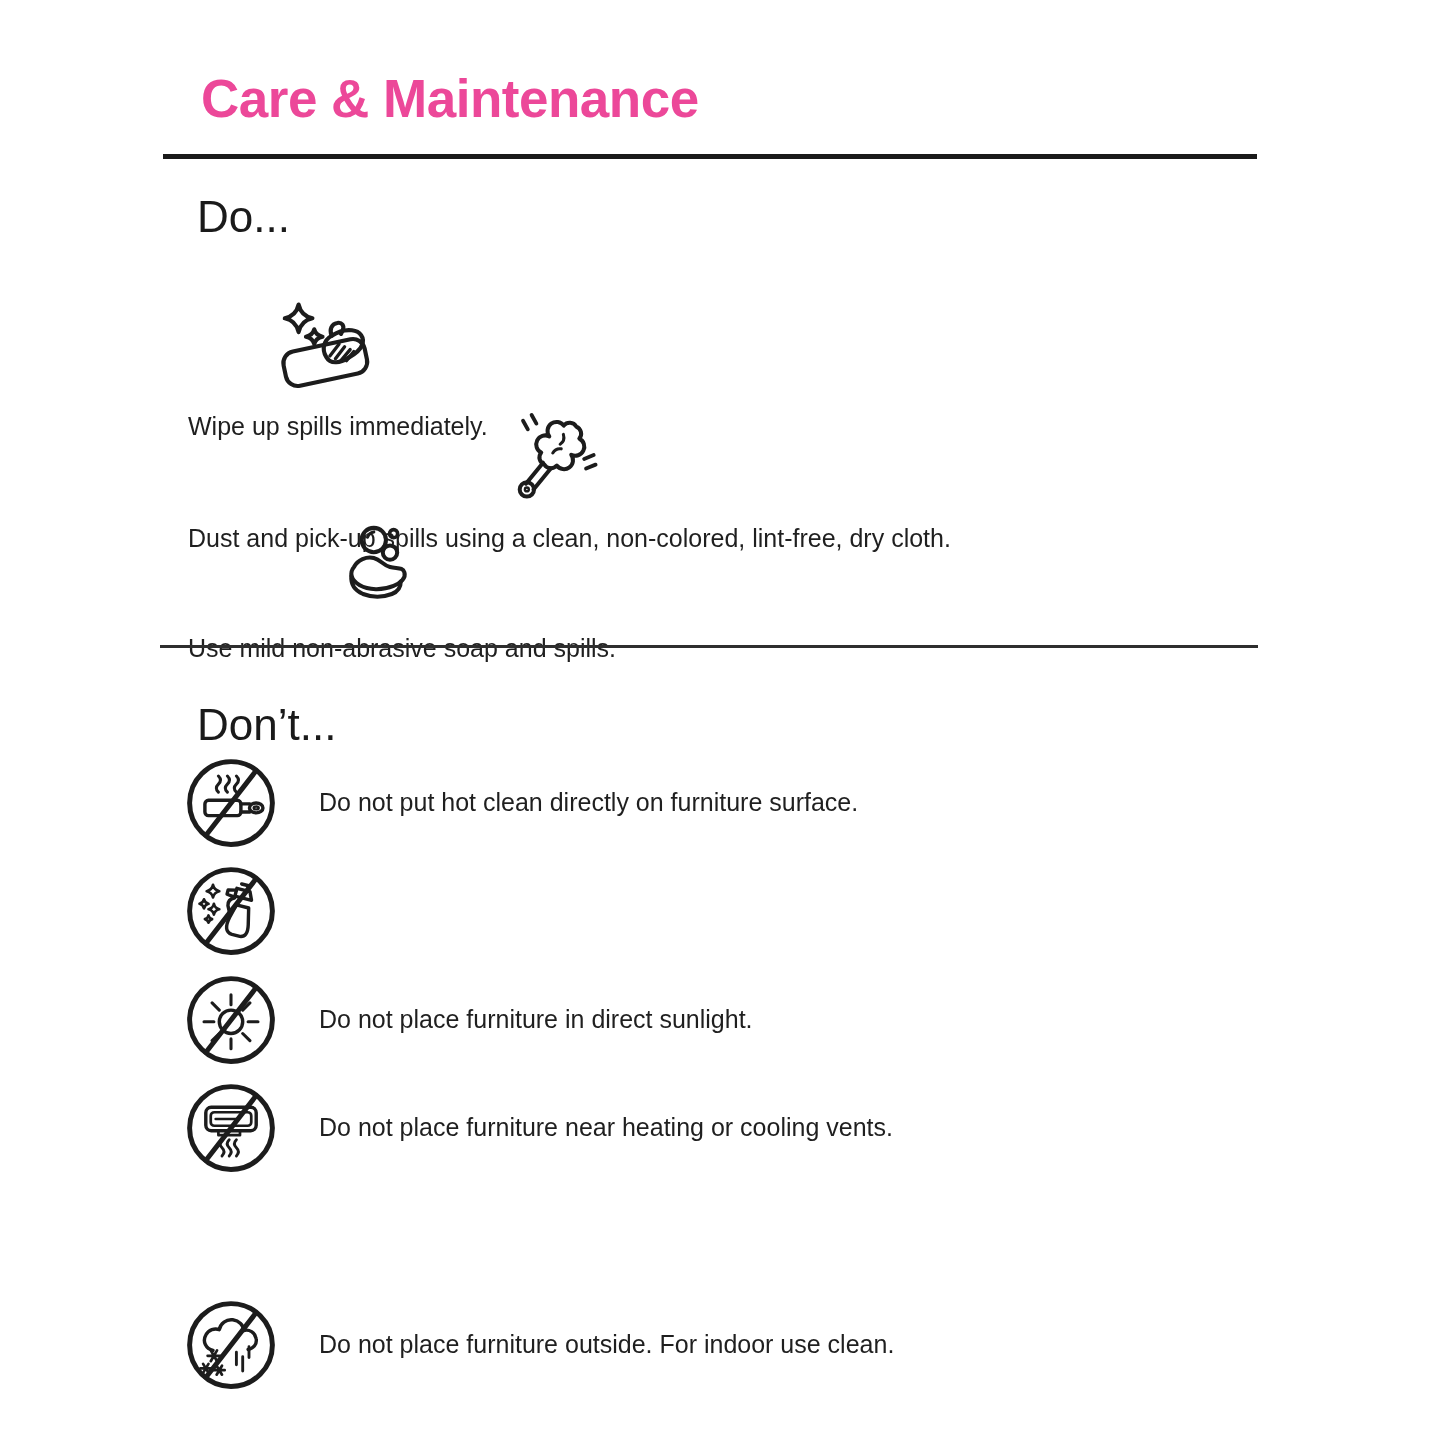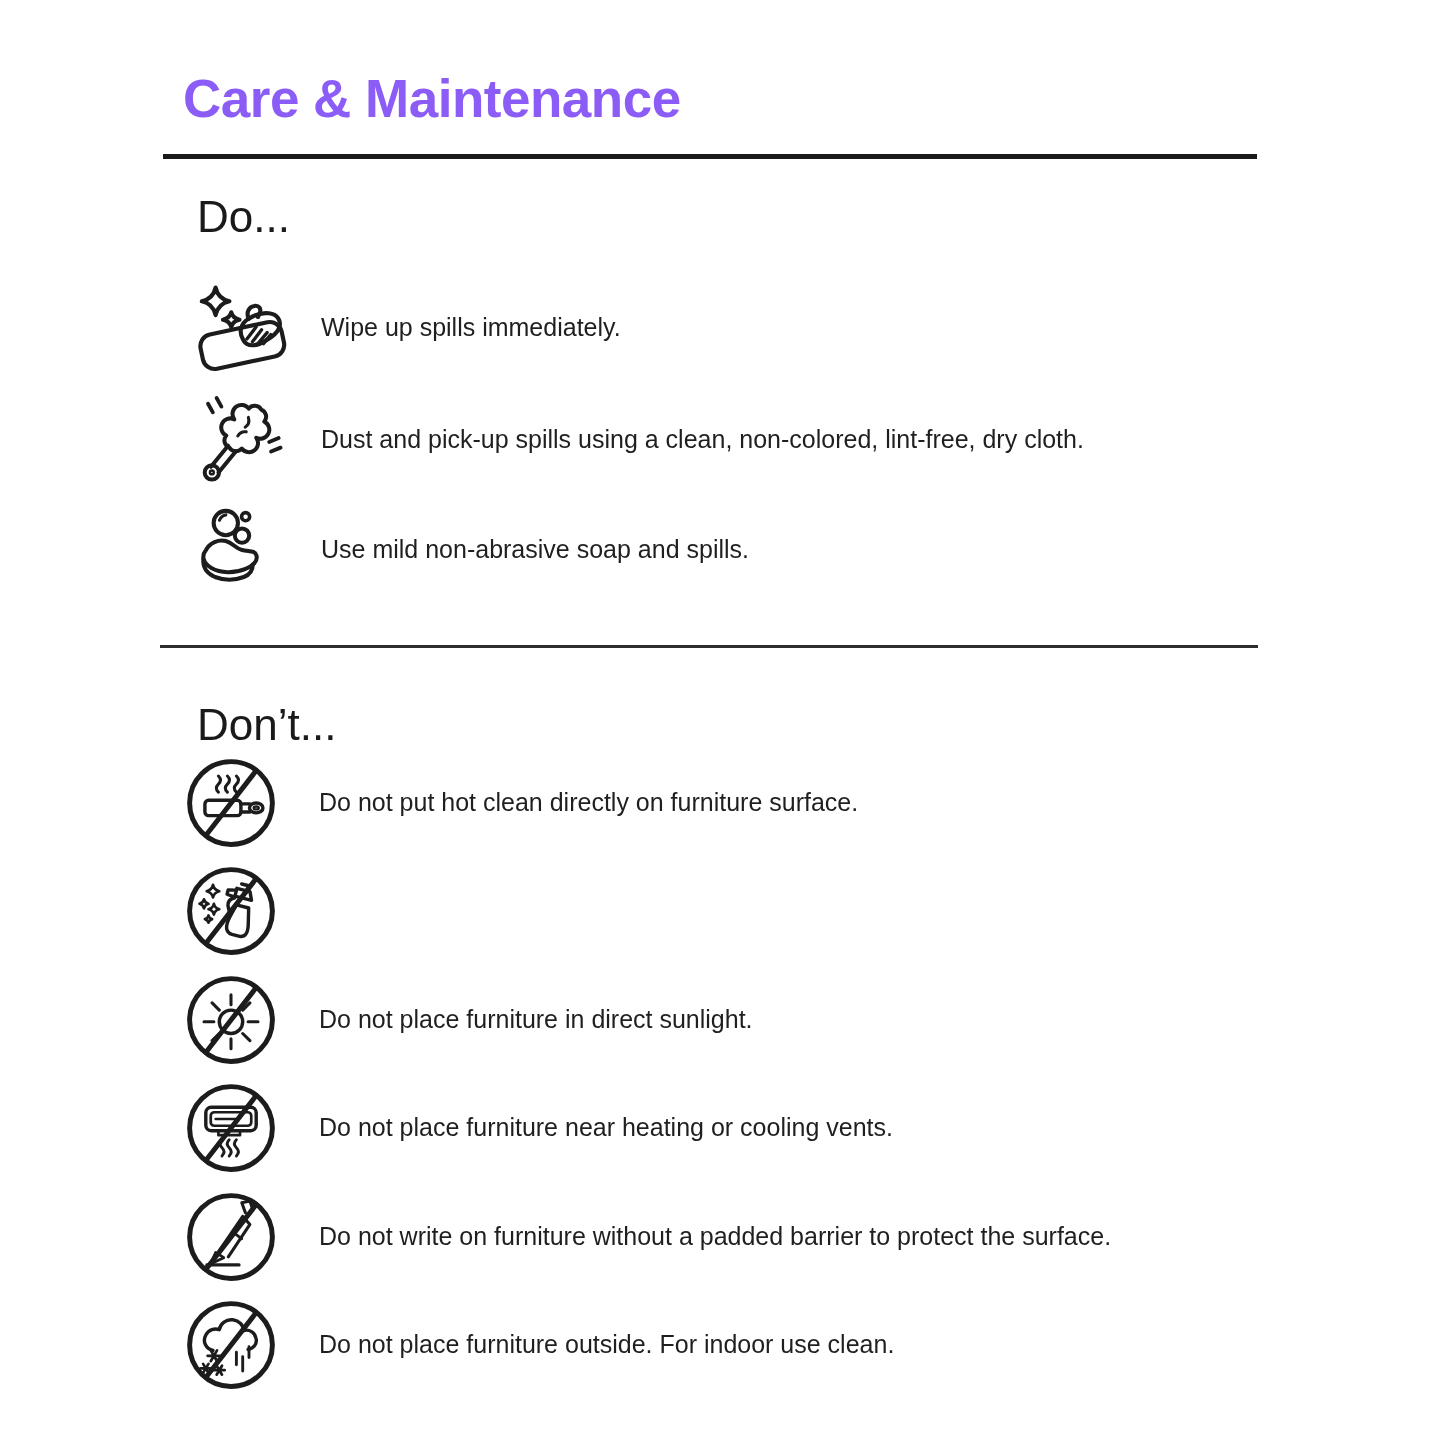--- a/index.html
+++ b/index.html
@@ -5,41 +5,41 @@
   html,body{margin:0;padding:0;background:#ffffff;}
   .page{
     position:relative;
     width:1445px;height:1445px;
     background:#ffffff;
     font-family:"Liberation Sans", sans-serif;
     color:#1c1c1c;
     overflow:hidden;
   }
   .doc-title{
-    position:absolute;left:183px;top:68px;
-    font-size:53px;font-weight:700;letter-spacing:-0.5px;color:#8b5cf6;
+    position:absolute;left:201px;top:68px;
+    font-size:53px;font-weight:700;letter-spacing:-0.5px;color:#ec4899;
     white-space:nowrap;
   }
   .rule-heavy{
     position:absolute;left:163px;top:154px;width:1094px;height:5px;background:#1a1a1a;
   }
   .rule-light{
     position:absolute;left:160px;top:645px;width:1098px;height:3px;background:#2e2e2e;
   }
   .section-heading{
     position:absolute;left:197px;
     font-size:44px;font-weight:400;color:#1a1a1a;white-space:nowrap;
   }
   .do-heading{top:192px;}
   .dont-heading{top:700px;}
   .row{
     position:absolute;left:188px;
     display:flex;align-items:center;
   }
-  .do-row{height:100px;}
+  .do-row{height:100px;flex-direction:column;}
   .dont-row{left:186px;height:108px;}
   .icon-cell{
     width:133px;flex:0 0 133px;
     display:flex;align-items:center;justify-content:flex-start;
   }
   .item-text{
     font-size:25px;color:#1f1f1f;line-height:1.25;white-space:nowrap;
   }
   .icon svg{display:block;}
   .icon svg *{
@@ -160,34 +160,20 @@
       <svg width="90" height="90" viewBox="0 0 100 100">
         <circle cx="50" cy="52" r="13" stroke-width="3.8"></circle>
         <path d="M50,33 v-11 M50,71 v11 M31,52 h-11 M69,52 h11 M37,39 l-8,-8 M63,39 l8,-8 M37,65 l-8,8 M63,65 l8,8" stroke-width="3.4"></path>
         <circle cx="50" cy="50" r="46" stroke-width="5.5"></circle>
         <path d="M78,14 L22,86" stroke-width="5.5"></path>
       </svg>
     </div>
     <div class="item-text">Do not place furniture in direct sunlight.</div>
   </div>
 
-  <div class="row dont-row" style="top:1183px;">
-    <div class="icon-cell icon">
-      <svg width="90" height="90" viewBox="0 0 100 100">
-        <path d="M23,81 H59" stroke-width="3.4"></path>
-        <path d="M33,67 L27,80 L42,73 Z M34,69 L30,77" stroke-width="3"></path>
-        <path d="M37,65 L63,27 M47,72 L71,36 M63,27 L71,36" stroke-width="3.4"></path>
-        <path d="M54,46 L62,52" stroke-width="3"></path>
-        <path d="M66,23 L62,12 L71,10 L74,19" stroke-width="3.4"></path>
-        <circle cx="50" cy="50" r="46" stroke-width="5.5"></circle>
-        <path d="M78,14 L22,86" stroke-width="5.5"></path>
-      </svg>
-    </div>
-    <div class="item-text">Do not write on furniture without a padded barrier to protect the surface.</div>
-  </div>
 
   <div class="row dont-row" style="top:1291px;">
     <div class="icon-cell icon">
       <svg width="90" height="90" viewBox="0 0 100 100">
         <path d="M30,56 C22,54 18,46 22,39 C25,33 32,31 37,33 C38,26 45,21 52,22 C59,23 64,28 64,34 C70,32 77,36 78,43 C79,49 75,54 69,55" stroke-width="3.8"></path>
         <path d="M56,58 V72 M63,63 V79 M70,52 V64" stroke-width="3.2"></path>
         <path d="M24,62 H38 M27.5,56 L34.5,68 M27.5,68 L34.5,56" stroke-width="3"></path>
         <path d="M16,76 H28 M19,71 L25,81 M19,81 L25,71" stroke-width="3"></path>
         <path d="M31,78 H43 M34,73 L40,83 M34,83 L40,73" stroke-width="3"></path>
         <circle cx="50" cy="50" r="46" stroke-width="5.5"></circle>

